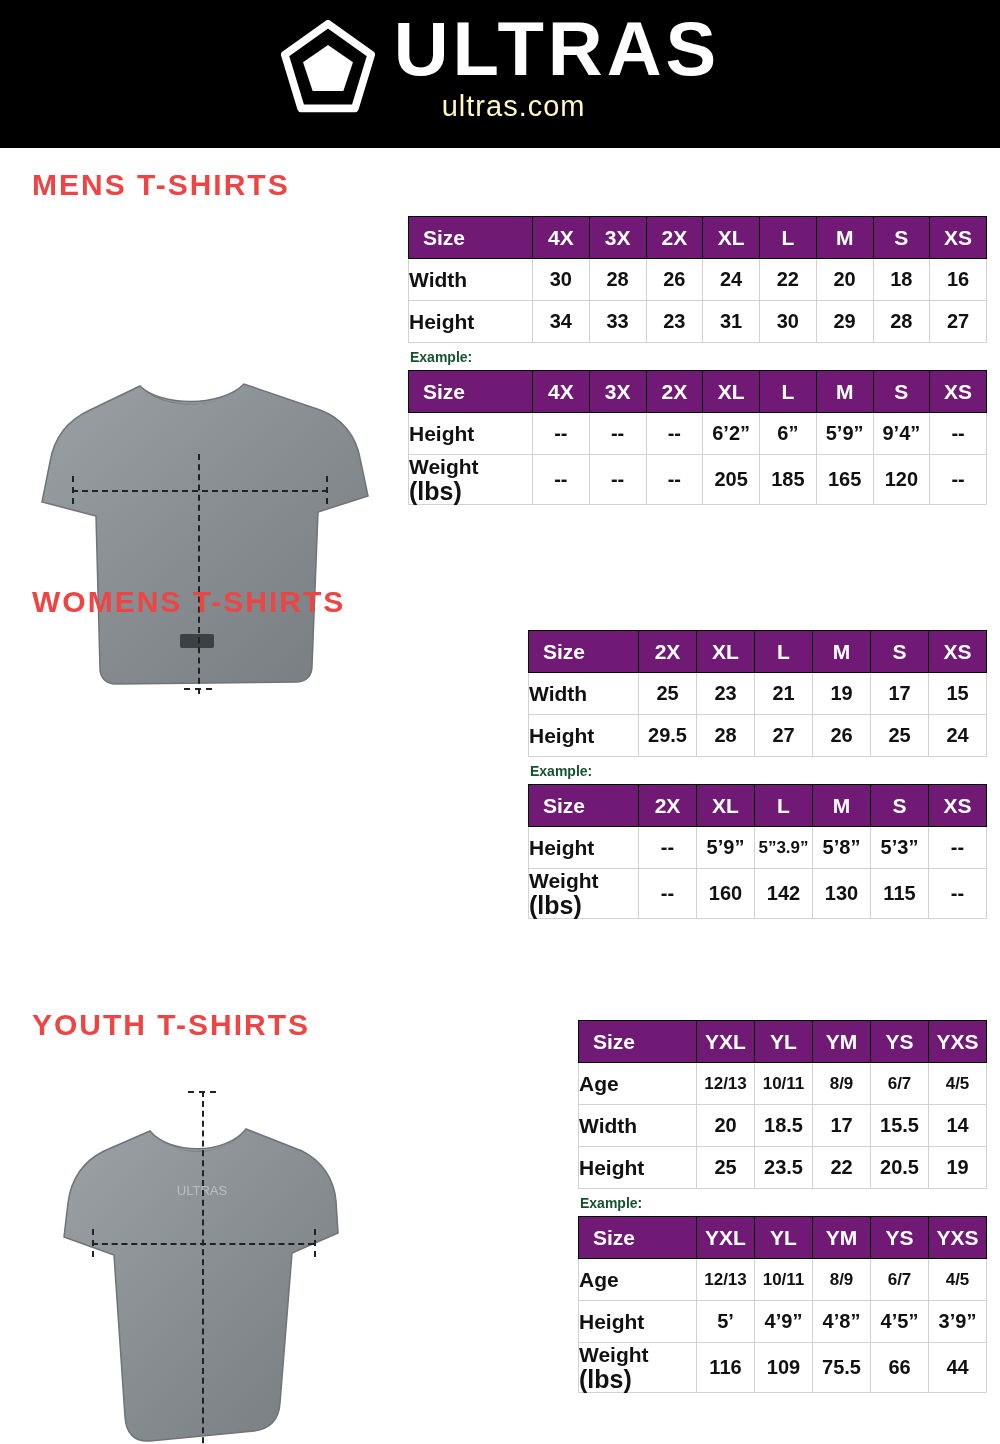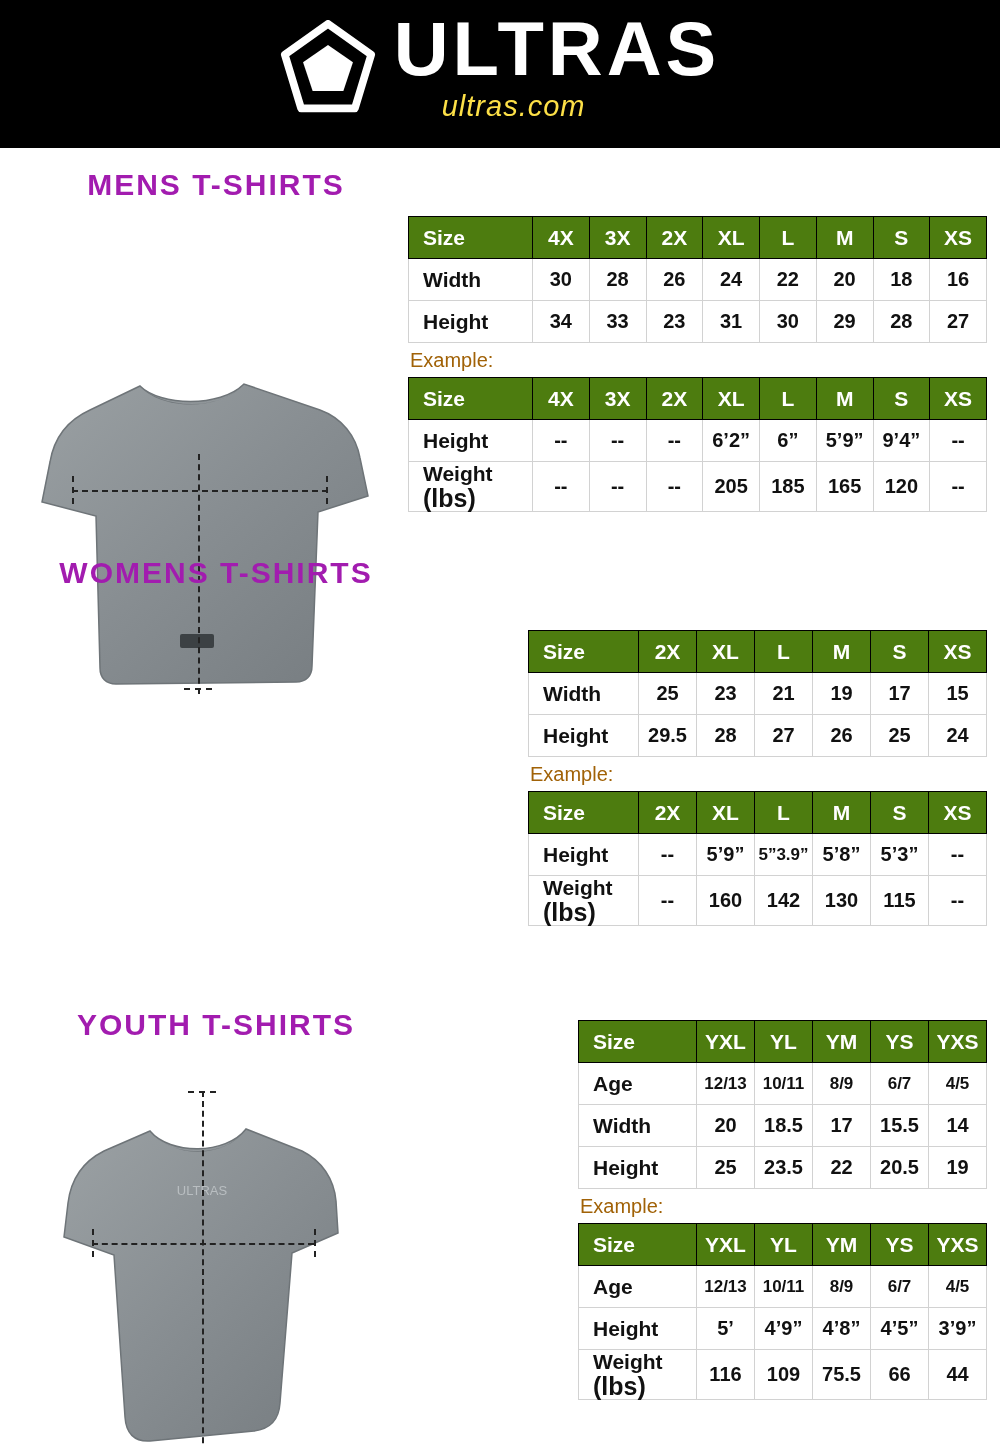--- a/index.html
+++ b/index.html
@@ -21,31 +21,31 @@
     position:relative;
   }
   .brand-wrap { display:flex; align-items:center; justify-content:center; gap:18px; transform:translateY(-6px); }
   .logo-mark { width:96px; height:96px; flex:none; }
   .brand-text { display:flex; flex-direction:column; align-items:flex-start; }
   .brand-name {
     color:#fff; font-size:76px; font-weight:bold; letter-spacing:4px;
     line-height:0.95; font-family:"Liberation Sans", sans-serif;
   }
   .brand-domain {
-    color:#fde047; font-size:29px; letter-spacing:1px; line-height:1.1;
-    margin-top:6px; margin-left:48px;font-style:italic;
+    color:#fef9c3; font-size:29px; letter-spacing:1px; line-height:1.1;
+    margin-top:6px; margin-left:48px;
   }
 
   
   .section { position:absolute; }
 
   .sec-title {
     font-size:30px; font-weight:bold; letter-spacing:2px;
     font-family:"Liberation Sans", sans-serif;
-    color:#a21caf; text-align:center;padding-left:32px;
+    color:#ef4444; text-align:left;padding-left:32px;
   }
 
   
   .shirt-box { position:relative; }
   .shirt-svg { display:block; }
   .dash-h, .dash-v { position:absolute; }
   .dash-h { border-top:2px dashed #222; height:0; }
   .dash-v { border-left:2px dashed #222; width:0; }
 
   
@@ -58,31 +58,31 @@
     border:1px solid #d2d2d2;
     text-align:center;
     font-size:20px;
     font-weight:bold;
     color:#111;
     padding:0;
     height:42px;
     vertical-align:middle;
   }
   table.size-table thead th {
-    background:#4d7c0f; color:#fff; border:1px solid #000;
+    background:#701a75; color:#fff; border:1px solid #000;
     font-size:21px;
   }
   table.size-table thead th.lbl { text-align:left; padding-left:14px; }
   table.size-table td.lbl {
-    text-align:left; padding-left:14px; font-weight:bold; font-size:21px;
+    text-align:left; font-weight:bold; font-size:21px;
   }
   table.size-table td.lbl small { font-size:25px; display:block; line-height:1.0; }
   table.size-table td.sm { font-size:17px; }
   .example-label {
-    font-size:20px; font-weight:normal; margin:6px 0 5px 2px; color:#a16207;
+    font-size:14px; font-weight:bold; margin:6px 0 5px 2px; color:#14532d;
   }
 </style>
 </head>
 <body>
 
 <div class="header">
   <div class="brand-wrap">
     <span class="logo-mark">
       <svg width="96" height="96" viewBox="0 0 100 100" aria-hidden="true">
         <path d="M50 4 L95 36 L78 92 L22 92 L5 36 Z" fill="none" stroke="#ffffff" stroke-width="8" stroke-linejoin="round"></path>
@@ -208,21 +208,21 @@
         <td>205</td>
         <td>185</td>
         <td>165</td>
         <td>120</td>
         <td>--</td>
       </tr>
     </tbody>
   </table>
 </div>
 
-<div class="section" style="left:0px; top:556px; width:400px;">
+<div class="section" style="left:0px; top:585px; width:400px;">
   <div class="sec-title">WOMENS  T-SHIRTS</div>
 </div>
 
 <div class="section shirt-box" style="left:30px; top:625px; width:340px; height:355px;">
   <svg class="shirt-svg" width="340" height="355" viewBox="0 0 340 355" aria-hidden="true">
     <defs>
       <linearGradient id="gw" x1="0" y1="0" x2="1" y2="1">
         <stop offset="0%" stop-color="#9ba1a4"></stop>
         <stop offset="50%" stop-color="#888e92"></stop>
         <stop offset="100%" stop-color="#767c80"></stop>

